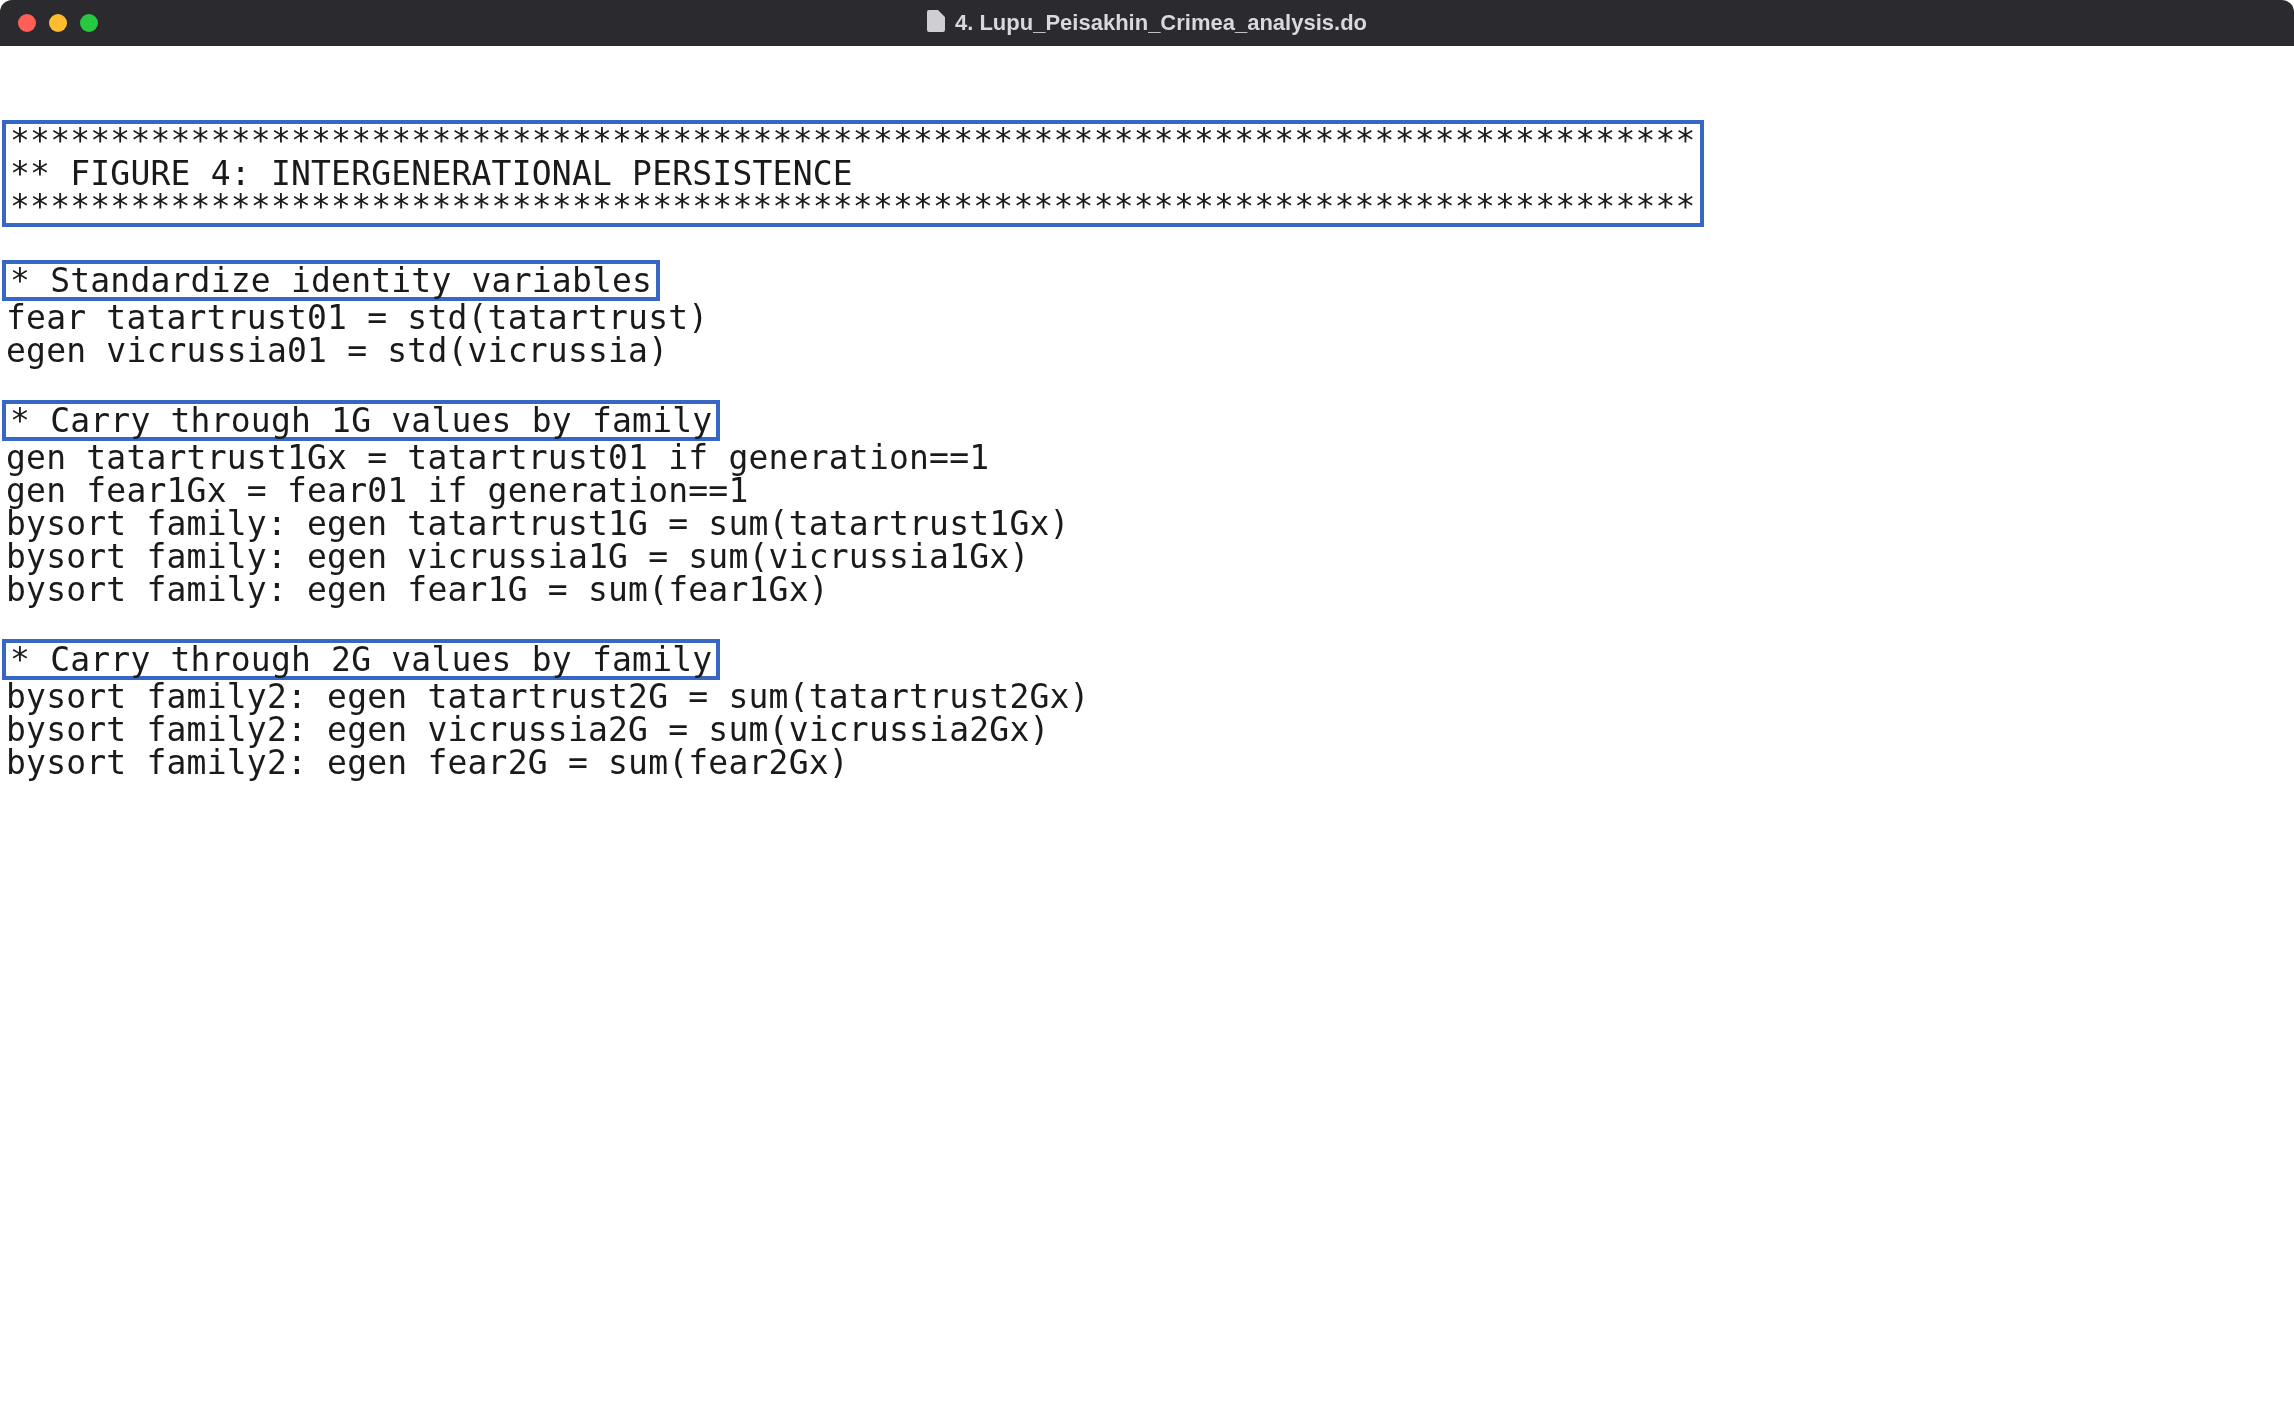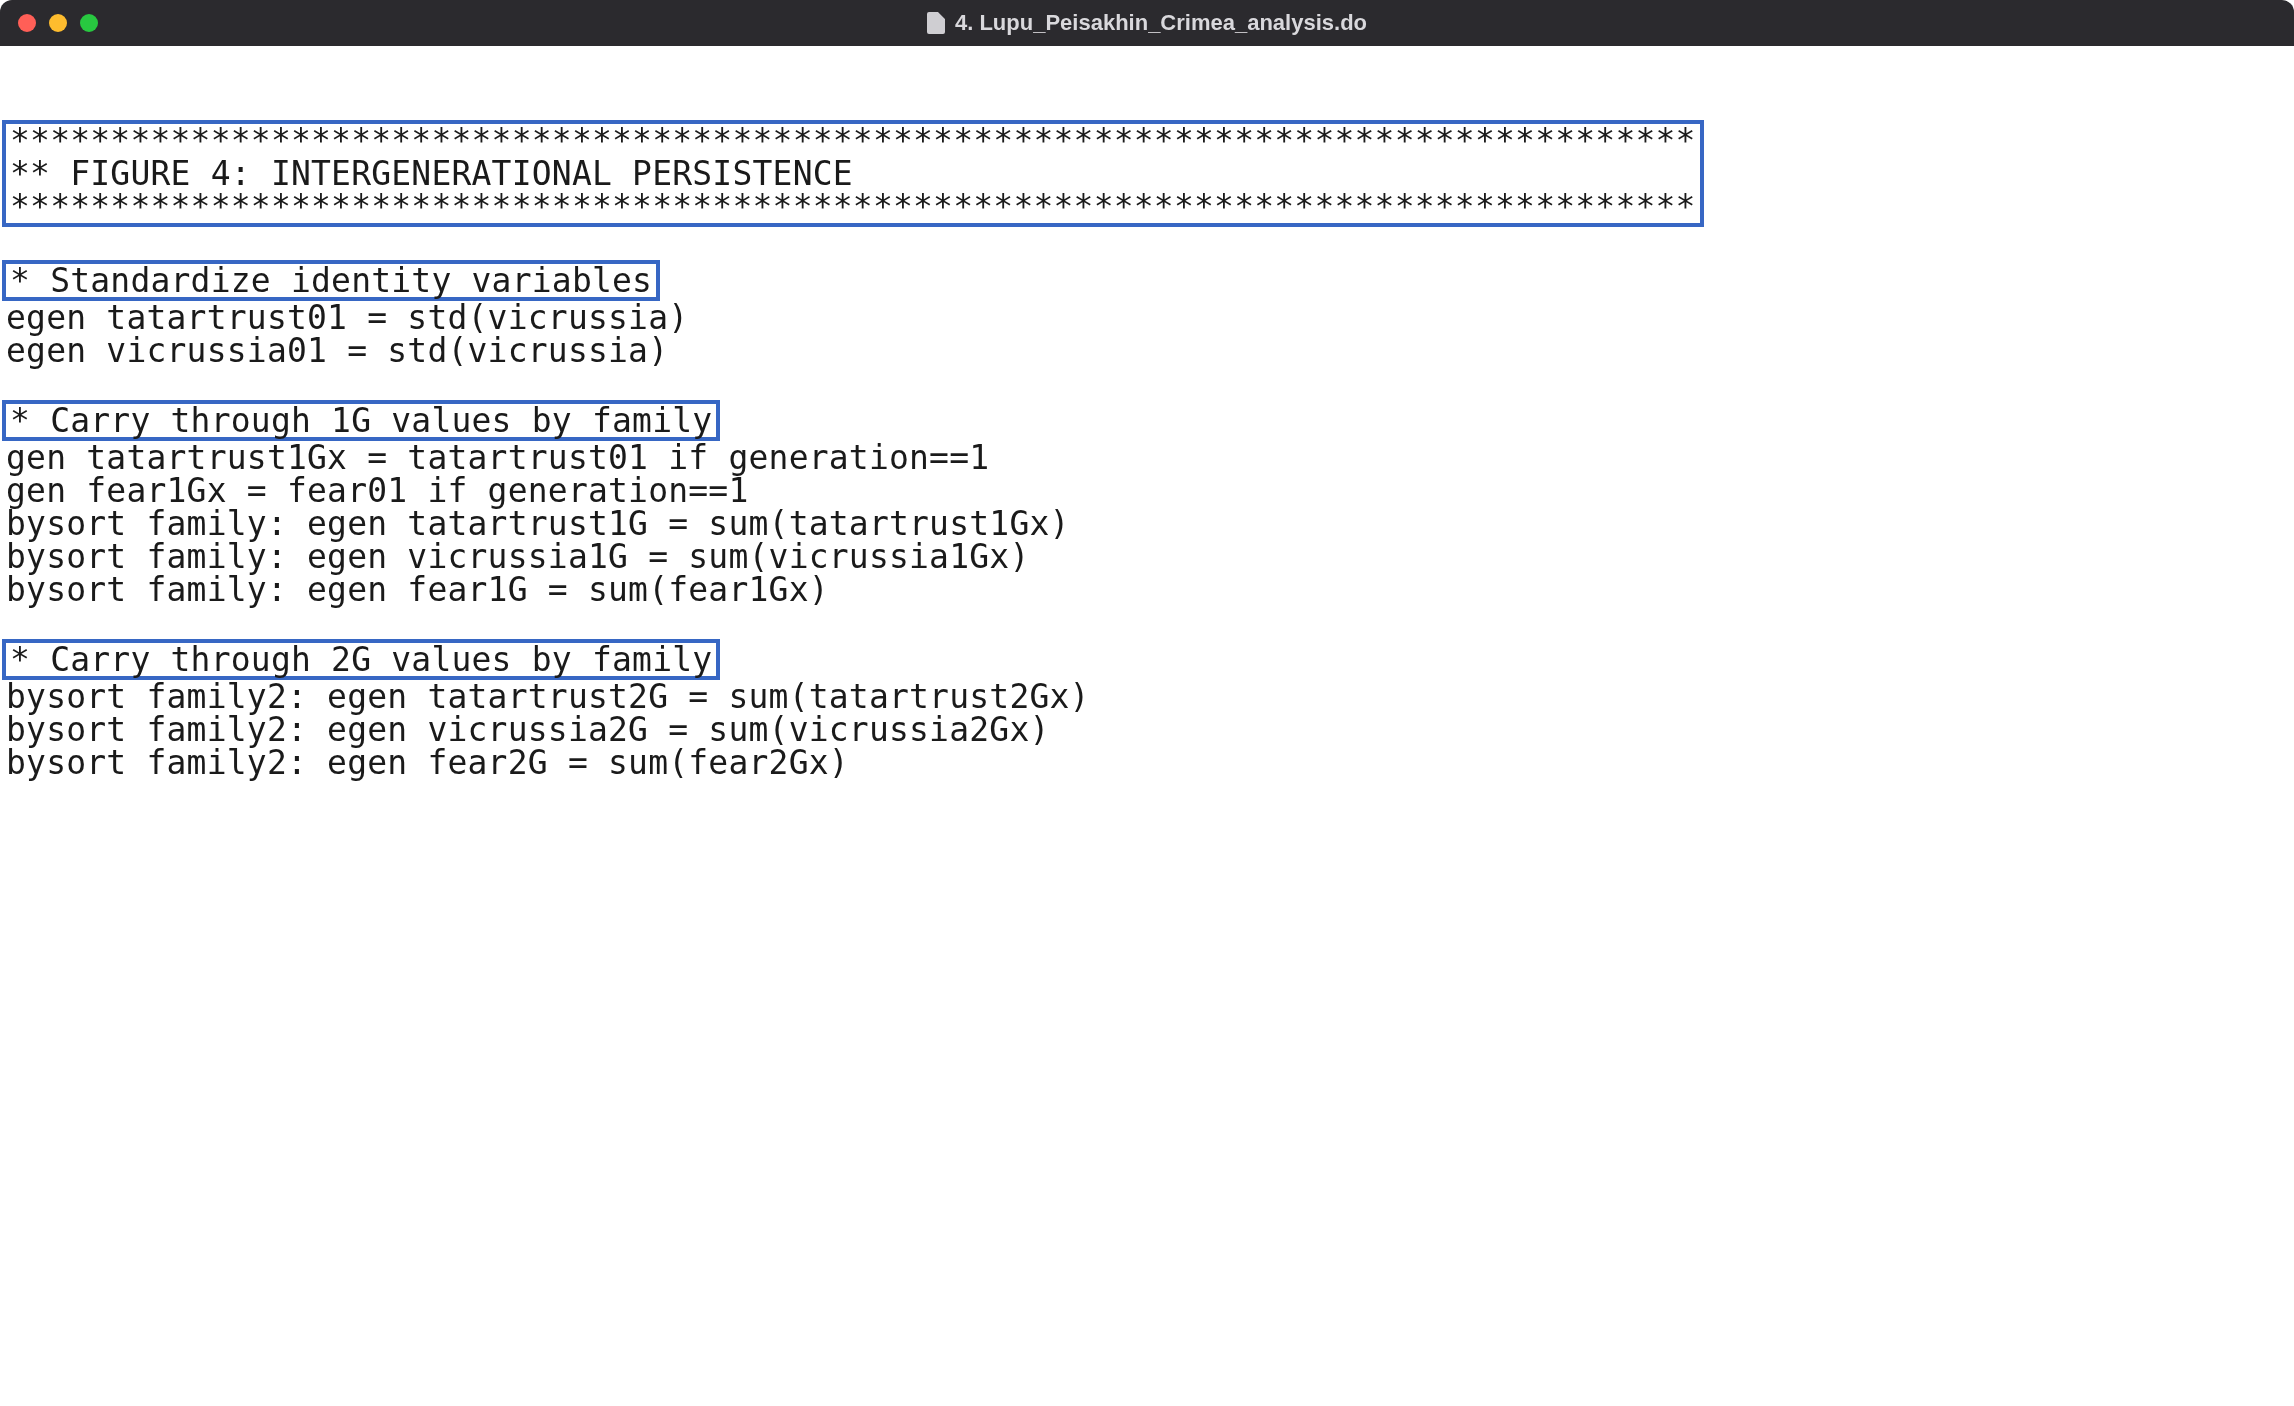--- a/index.html
+++ b/index.html
@@ -32,21 +32,20 @@
   }
   .tl-close    { background: #ff5f57; }
   .tl-minimize { background: #febc2e; }
   .tl-zoom     { background: #28c840; }
 
   .title-center {
     position: absolute;
     left: 0; right: 0;
     display: flex;
     justify-content: center;
-    align-items: center;
     gap: 10px;
     pointer-events: none;
   }
   .title-text {
     color: #d9d8dc;
     font-family: -apple-system, "Helvetica Neue", Arial, sans-serif;
     font-size: 22px;
     font-weight: 600;
   }
   .file-icon {
@@ -114,21 +113,21 @@
     <div class="code-line">************************************************************************************</div>
     <div class="code-line">** FIGURE 4: INTERGENERATIONAL PERSISTENCE</div>
     <div class="code-line">************************************************************************************</div>
   </div>
 
   <div class="blank-line"></div>
 
   <div class="boxed">
     <div class="code-line">* Standardize identity variables</div>
   </div>
-  <div class="code-line">egen tatartrust01 = std(vicrussia)</div>
+  <div class="code-line">fear tatartrust01 = std(tatartrust)</div>
   <div class="code-line">egen vicrussia01 = std(vicrussia)</div>
 
   <div class="blank-line"></div>
 
   <div class="boxed">
     <div class="code-line">* Carry through 1G values by family</div>
   </div>
   <div class="code-line">gen tatartrust1Gx = tatartrust01 if generation==1</div>
   <div class="code-line">gen fear1Gx = fear01 if generation==1</div>
   <div class="code-line">bysort family: egen tatartrust1G = sum(tatartrust1Gx)</div>

